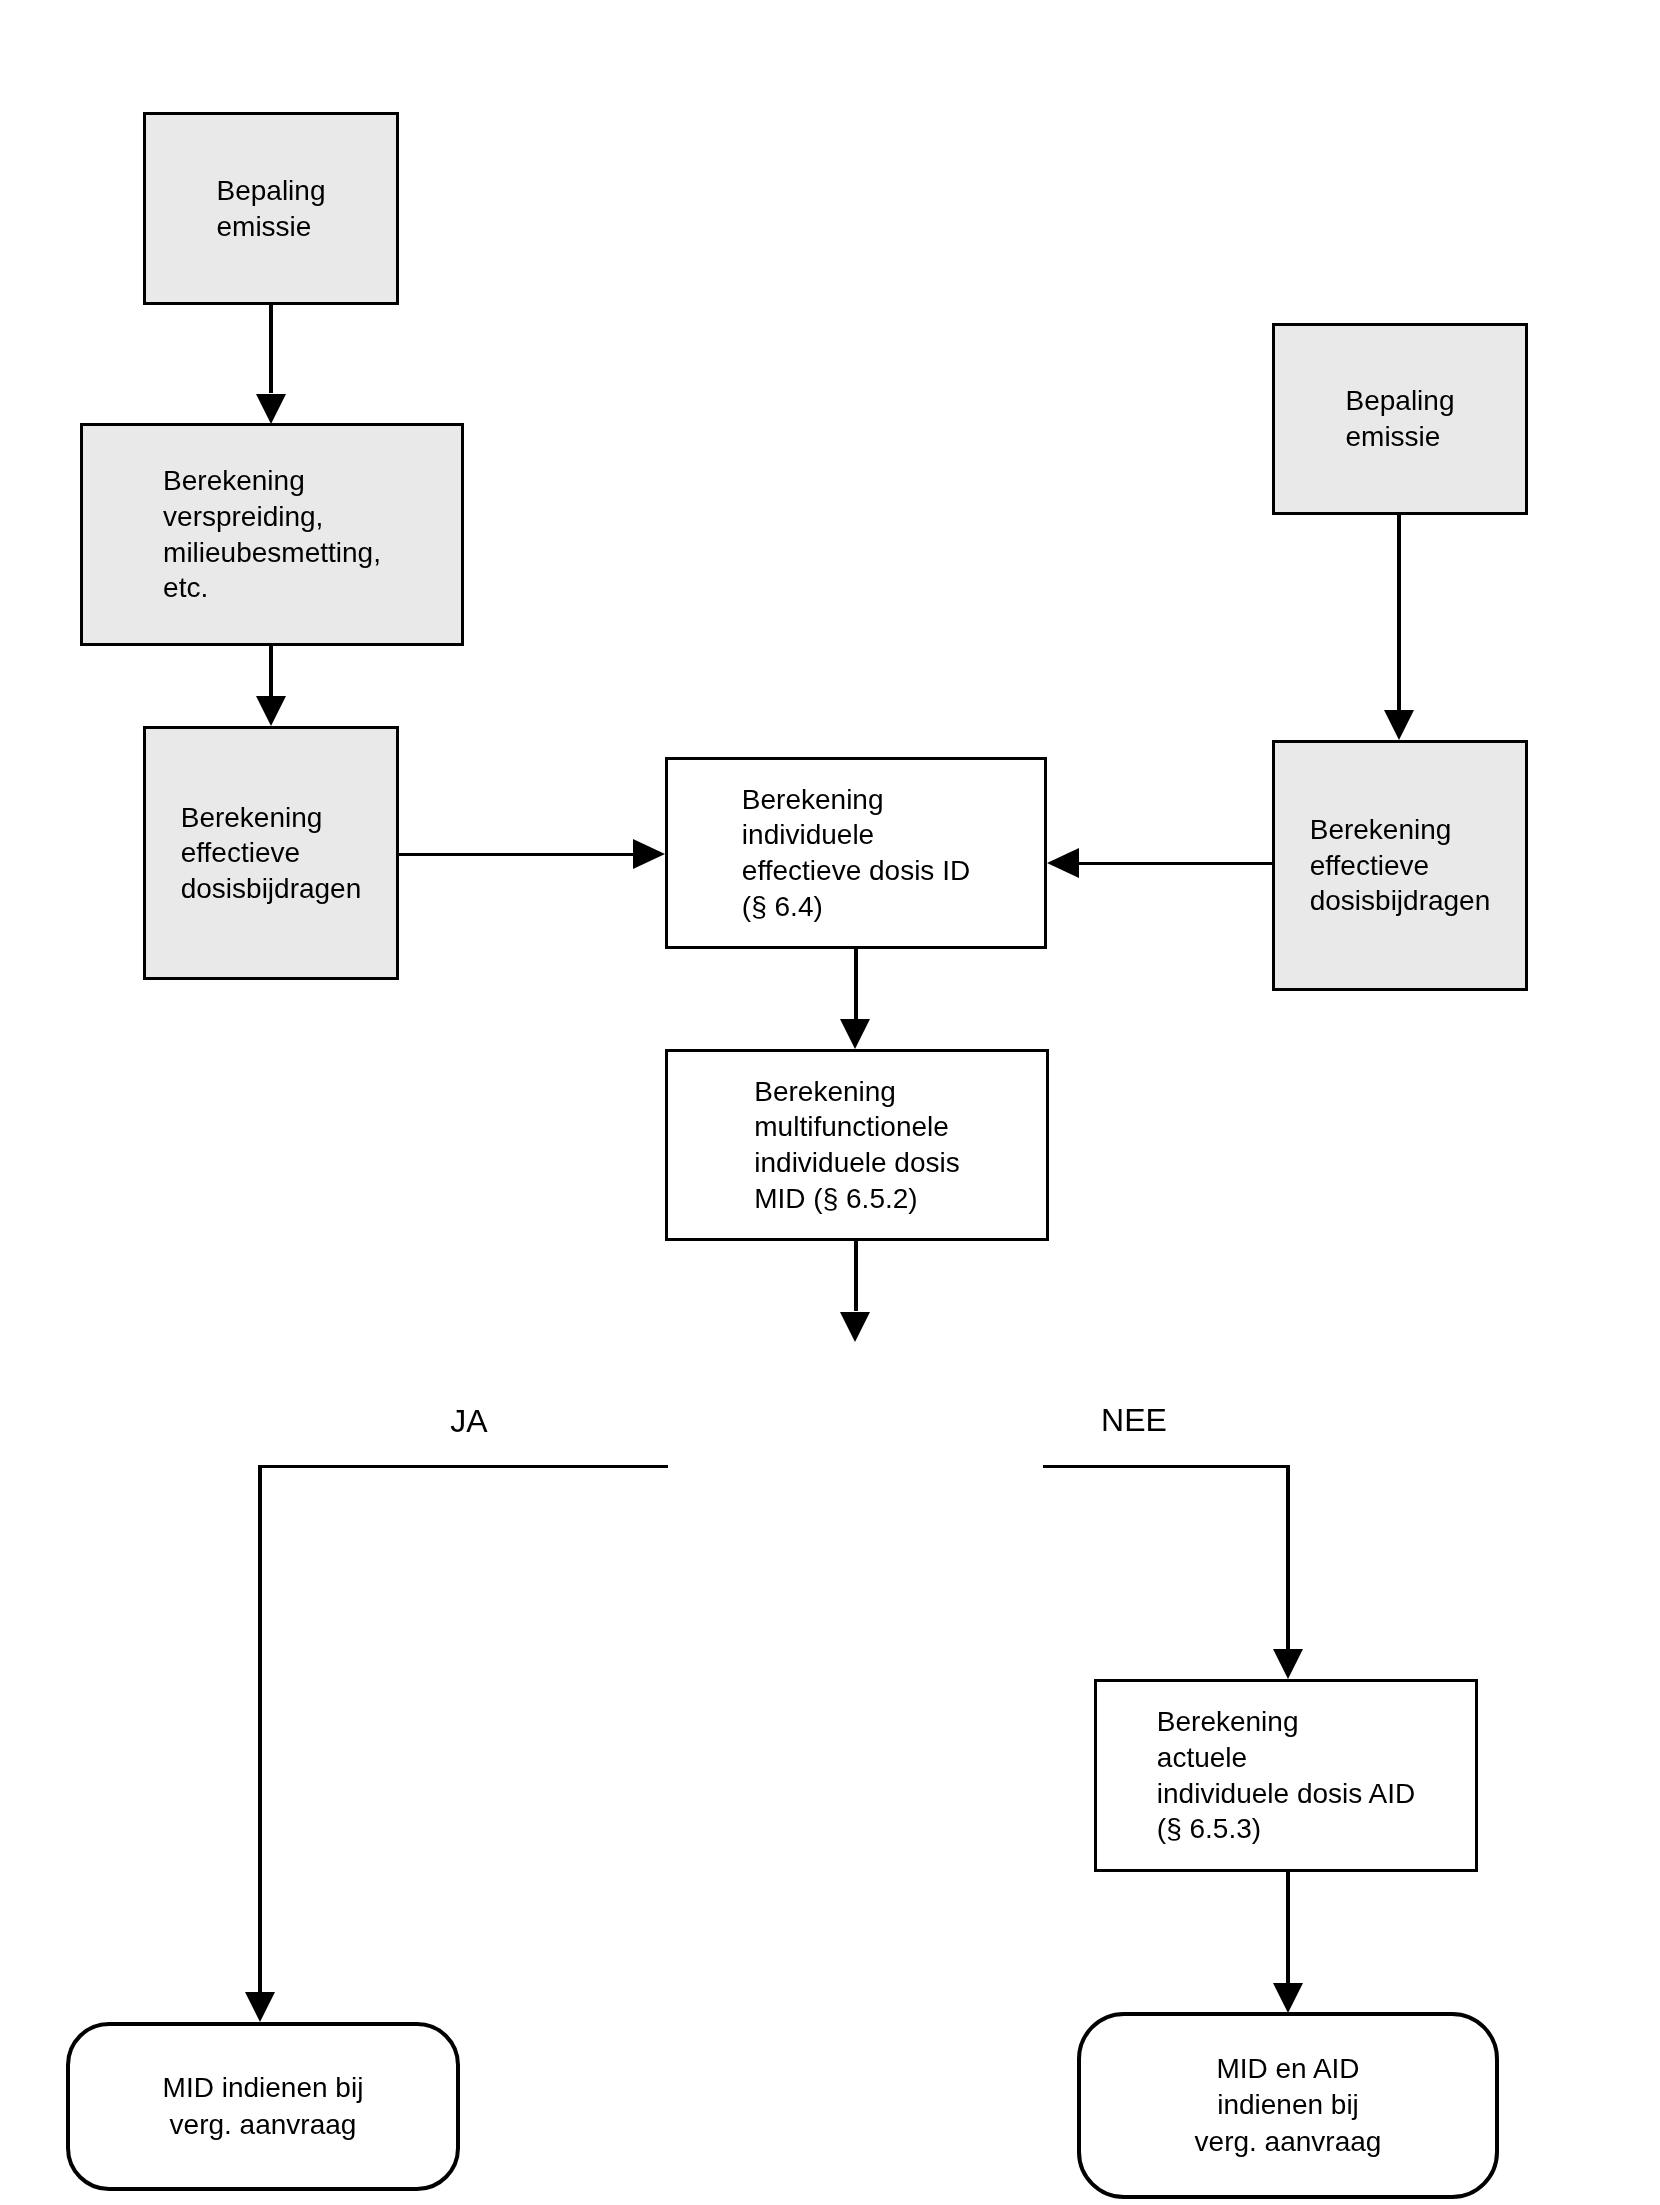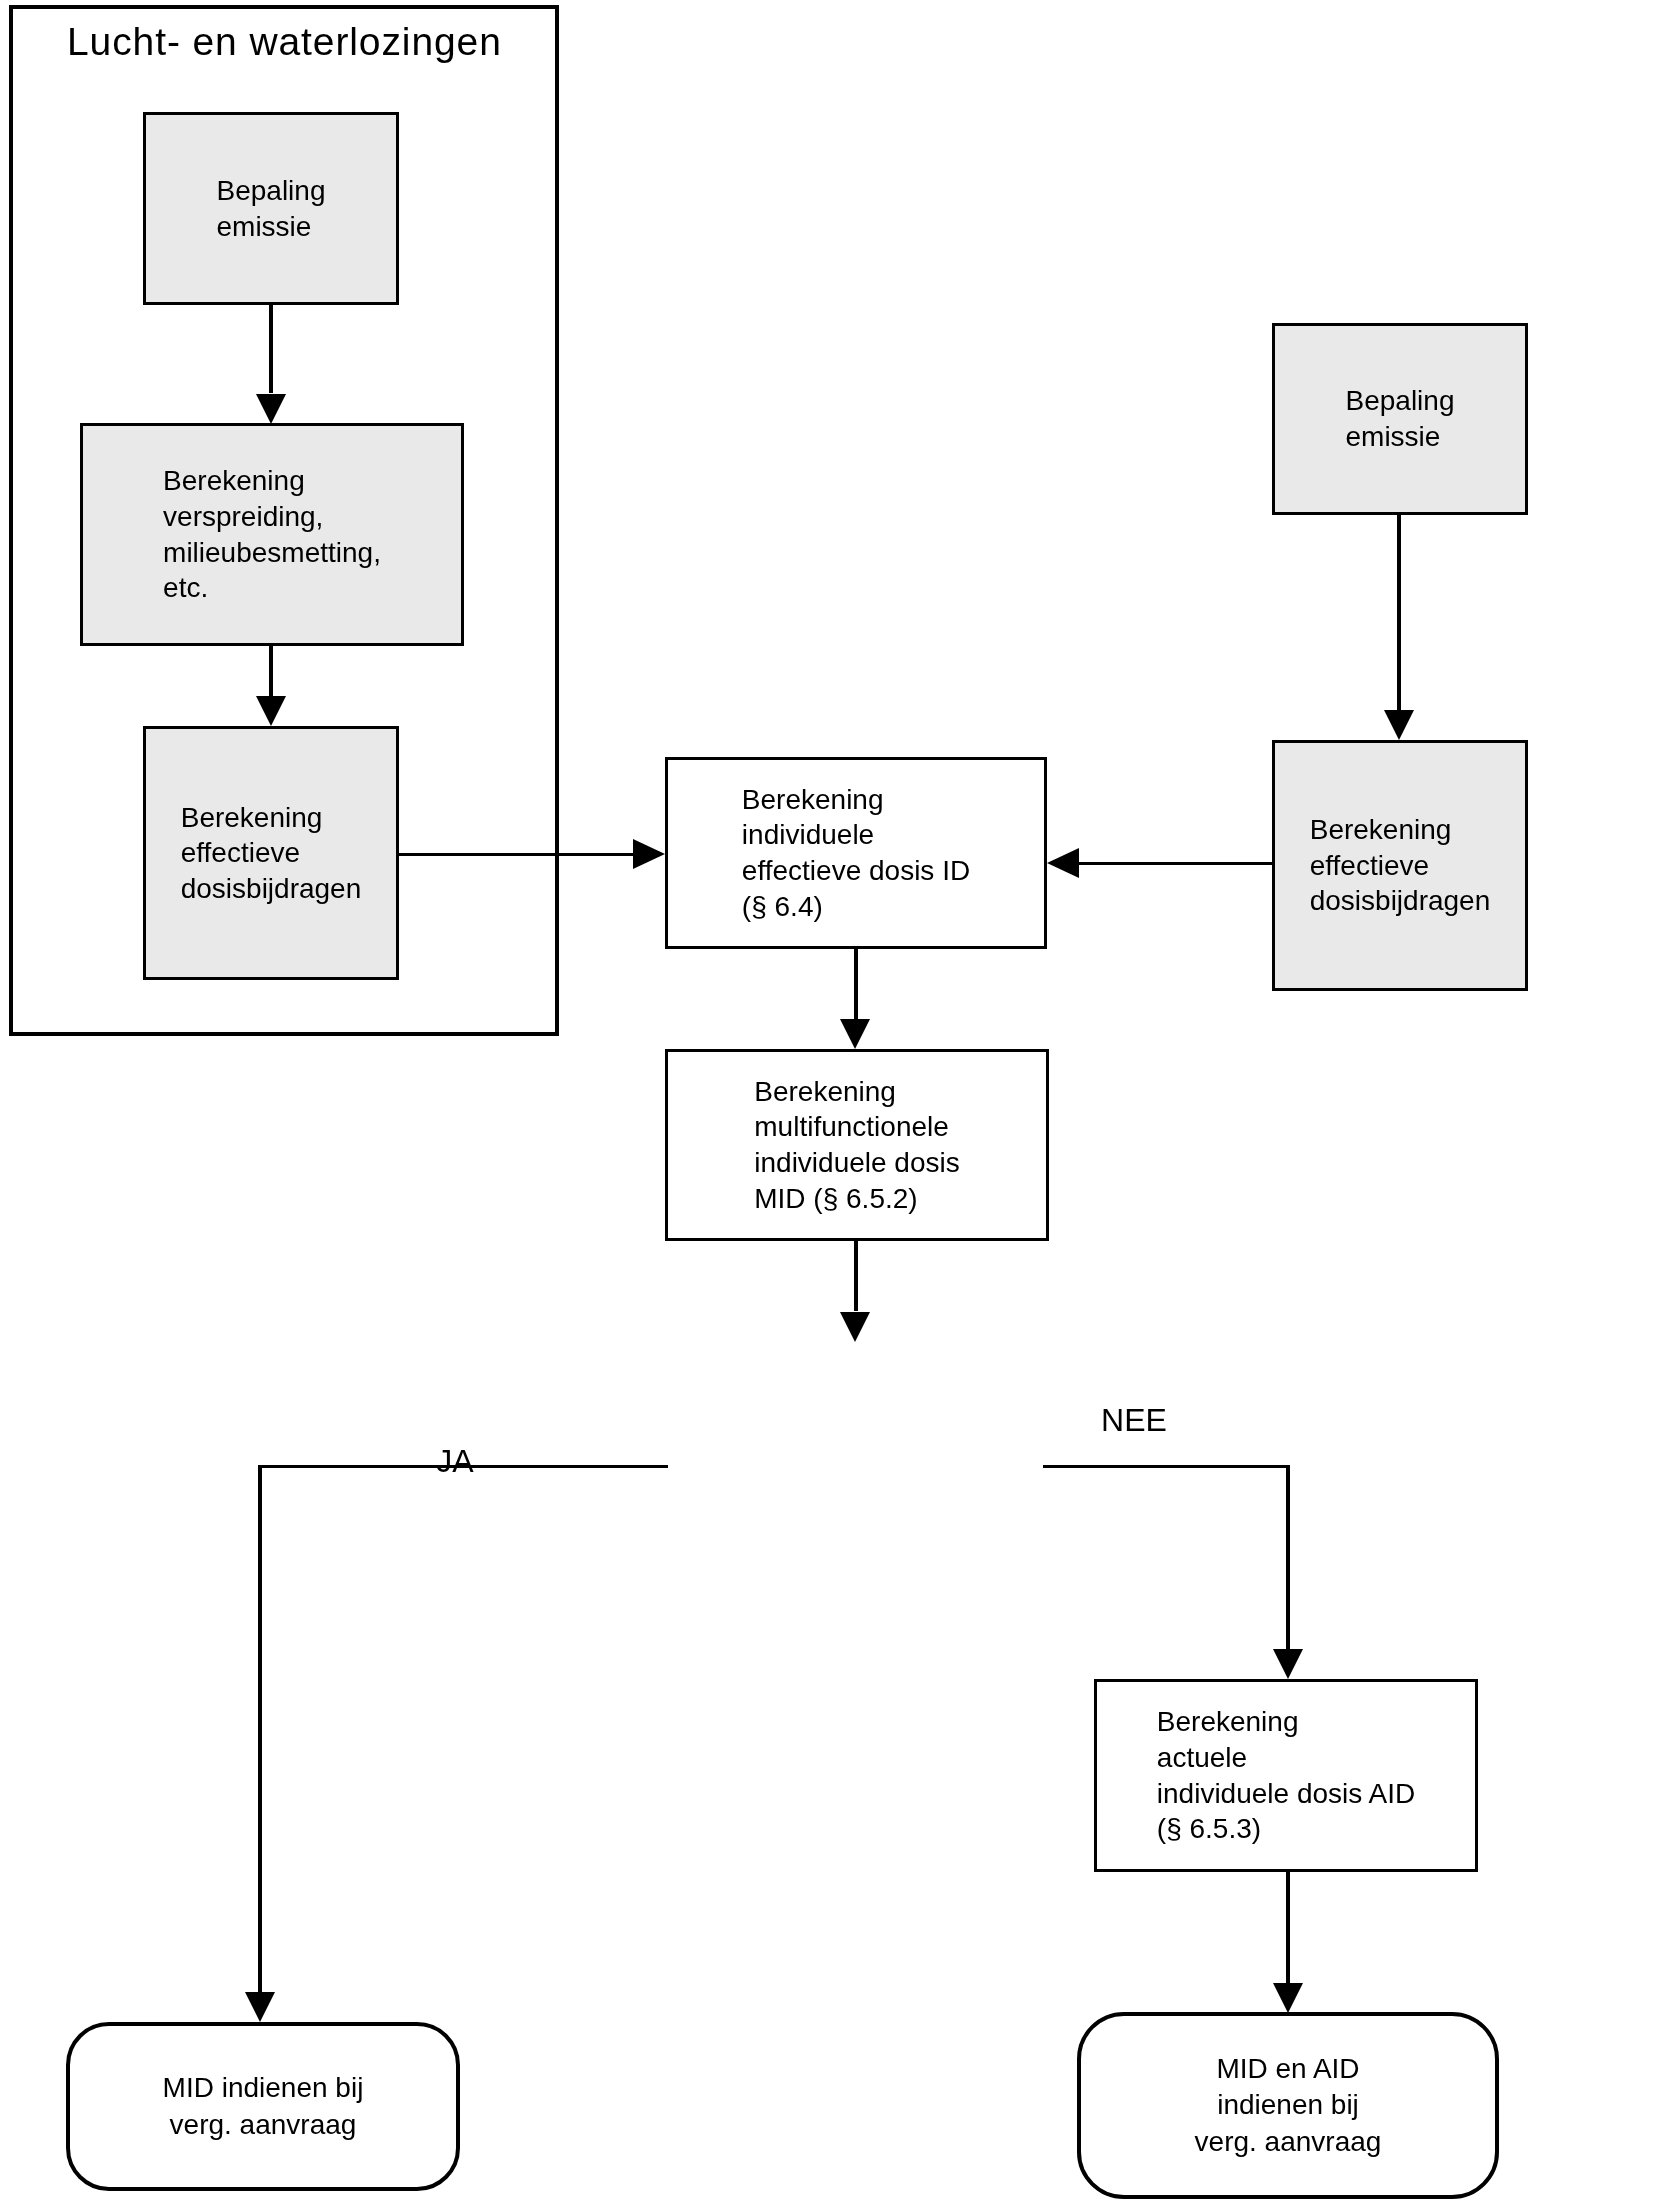--- a/index.html
+++ b/index.html
@@ -86,31 +86,28 @@
   .arrow.right { border-top: 15px solid transparent; border-bottom: 15px solid transparent; border-left: 32px solid #000; }
   .arrow.left  { border-top: 15px solid transparent; border-bottom: 15px solid transparent; border-right: 32px solid #000; }
 
   
   .edge-label {
     position: absolute;
     font-size: 32px;
     width: 150px;
     text-align: center;
   }
-  #label-ja  { left: 380px;  top: 1403px; margin-top: 40px; }
+  #label-ja  { left: 394px;  top: 1403px; }
   #label-nee { left: 1059px; top: 1402px; }
 </style>
 </head>
 <body>
 
 <div id="canvas">
 
-  <div id="container-left" class="group-container">
-    <div class="group-title">Lucht- en waterlozingen</div>
-  </div>
 
 
   <div id="box-l-bepaling" class="box gray">
     <span>Bepaling
 emissie</span>
   </div>
   <div id="box-l-verspreiding" class="box gray">
     <span>Berekening
 verspreiding,
 milieubesmetting,

